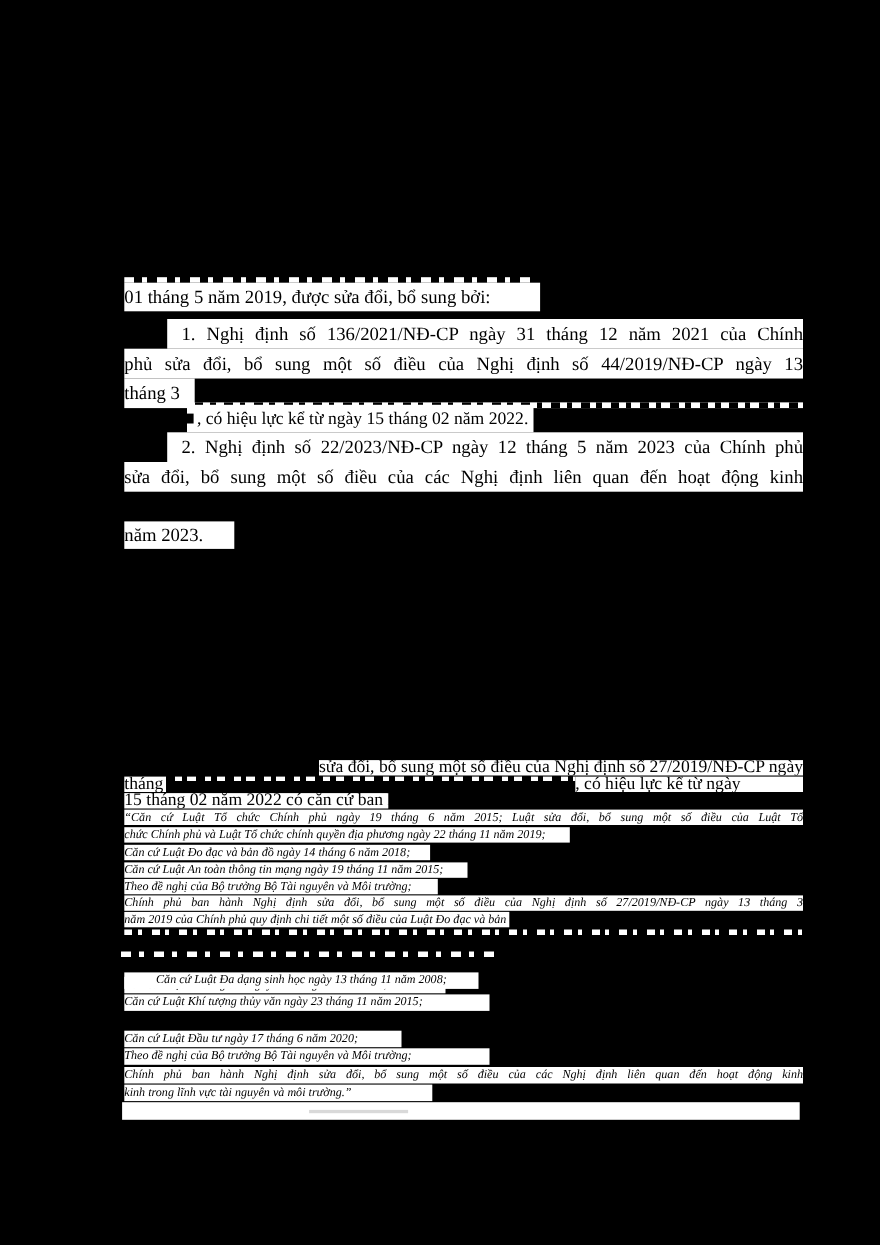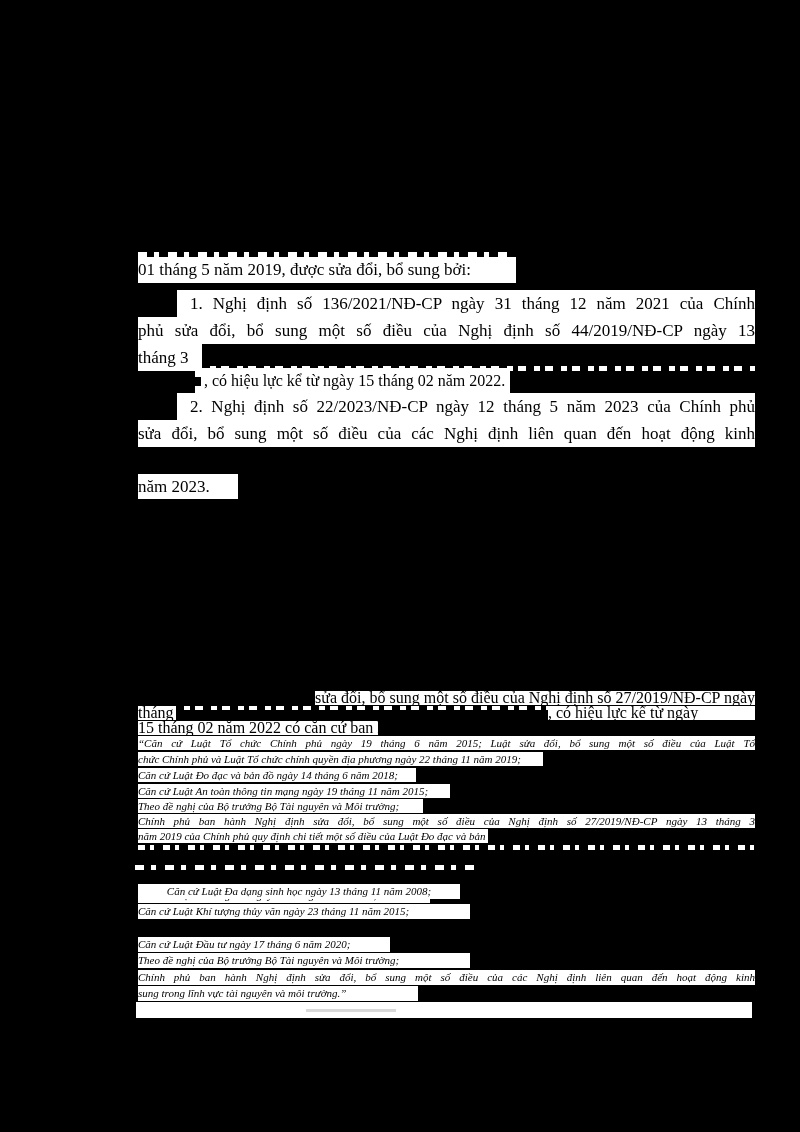--- a/index.html
+++ b/index.html
@@ -1,21 +1,21 @@
 <!DOCTYPE html>
 <html><head>
 <meta charset="utf-8">
 <style>
   html,body{margin:0;padding:0;}
   body{
     width:800px;height:1132px;position:relative;overflow:hidden;
     background:#000;
     font-family:"Liberation Serif","DejaVu Serif",serif;
   }
-  .page{position:absolute;left:0;top:0;width:677px;height:1132px;margin-left:25px;}
+  .page{position:absolute;left:0;top:0;width:677px;height:1132px;}
   .ln{
     position:absolute;background:#fff;color:#000;overflow:hidden;
     white-space:nowrap;
   }
   .big{font-size:17px;line-height:27px;height:27px;}
   .just{text-align:justify;text-align-last:justify;white-space:normal;}
   .small{font-size:16px;line-height:14px;height:14px;}
   .smallit{font-size:11px;line-height:14px;height:14px;font-style:italic;}
   .redact{position:absolute;background:#000;}
   
@@ -71,19 +71,19 @@
   <div class="remnant-b" style="left:113px;top:845px;width:617px;background:
        repeating-linear-gradient(90deg,#fff 0 7px,#000 7px 12px,#fff 12px 16px,#000 16px 25px);"></div>
 
   <div class="remnant-w" style="left:110px;top:865px;width:344px;"></div>
   <div class="ln smallit" style="left:113px;top:888px;width:292px;height:15px;line-height:15px;">Căn cứ Luật Khoáng sản ngày 17 tháng 11 năm 2010;</div>
   <div class="ln smallit" style="left:113px;top:904px;width:332px;height:15px;line-height:15px;">Căn cứ Luật Khí tượng thủy văn ngày 23 tháng 11 năm 2015;</div>
   <div class="ln smallit" style="left:113px;top:884px;width:322px;height:15px;line-height:15px;text-align:center;">Căn cứ Luật Đa dạng sinh học ngày 13 tháng 11 năm 2008;</div>
   <div class="ln smallit" style="left:113px;top:937px;width:252px;height:15px;line-height:15px;">Căn cứ Luật Đầu tư ngày 17 tháng 6 năm 2020;</div>
   <div class="ln smallit" style="left:113px;top:953px;width:332px;height:15px;line-height:15px;">Theo đề nghị của Bộ trưởng Bộ Tài nguyên và Môi trường;</div>
   <div class="ln smallit just" style="left:113px;top:970px;width:617px;height:15px;line-height:15px;">Chính phủ ban hành Nghị định sửa đổi, bổ sung một số điều của các Nghị định liên quan đến hoạt động kinh</div>
-  <div class="ln smallit" style="left:113px;top:986px;width:280px;height:15px;line-height:15px;">sung trong lĩnh vực tài nguyên và môi trường.”</div>
+  <div class="ln smallit" style="left:113px;top:986px;width:280px;height:15px;line-height:15px;">kinh trong lĩnh vực tài nguyên và môi trường.”</div>
 
   <div class="blank-strip" style="left:111px;top:1002px;width:616px;height:16px;">
     <div class="faint-mark" style="left:170px;top:7px;width:90px;"></div>
   </div>
 
 </div>
 
 </body></html>

